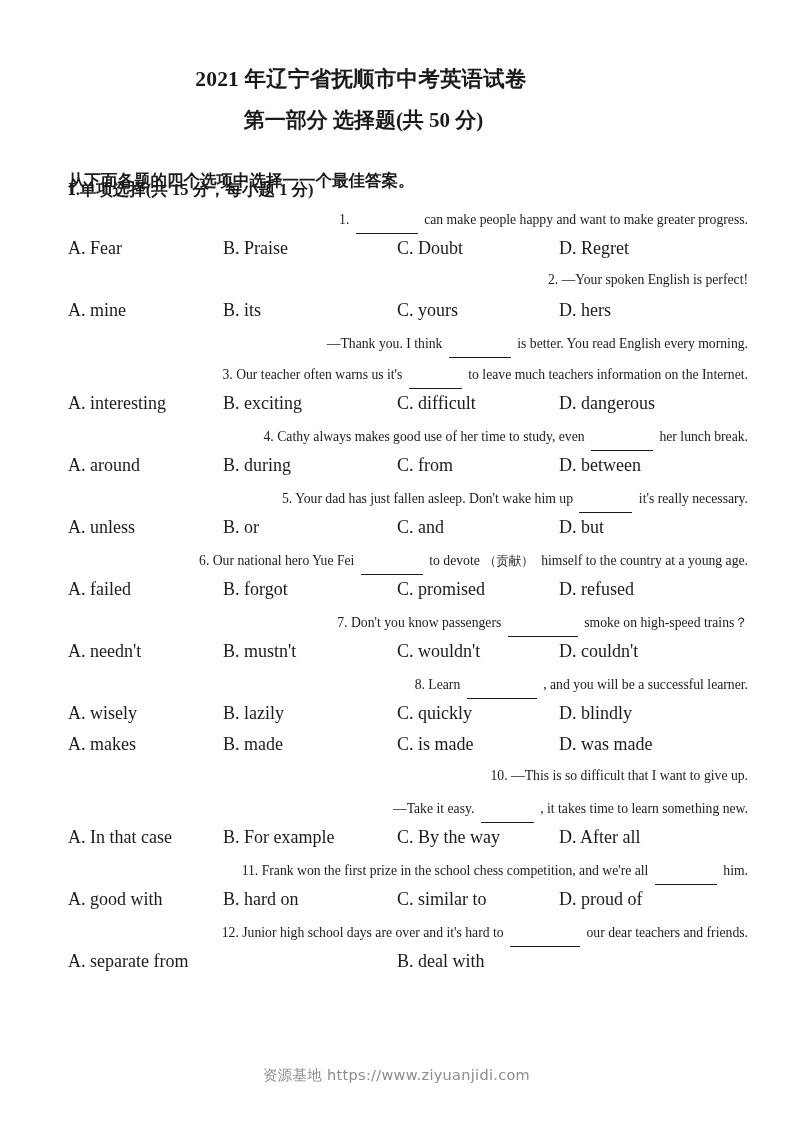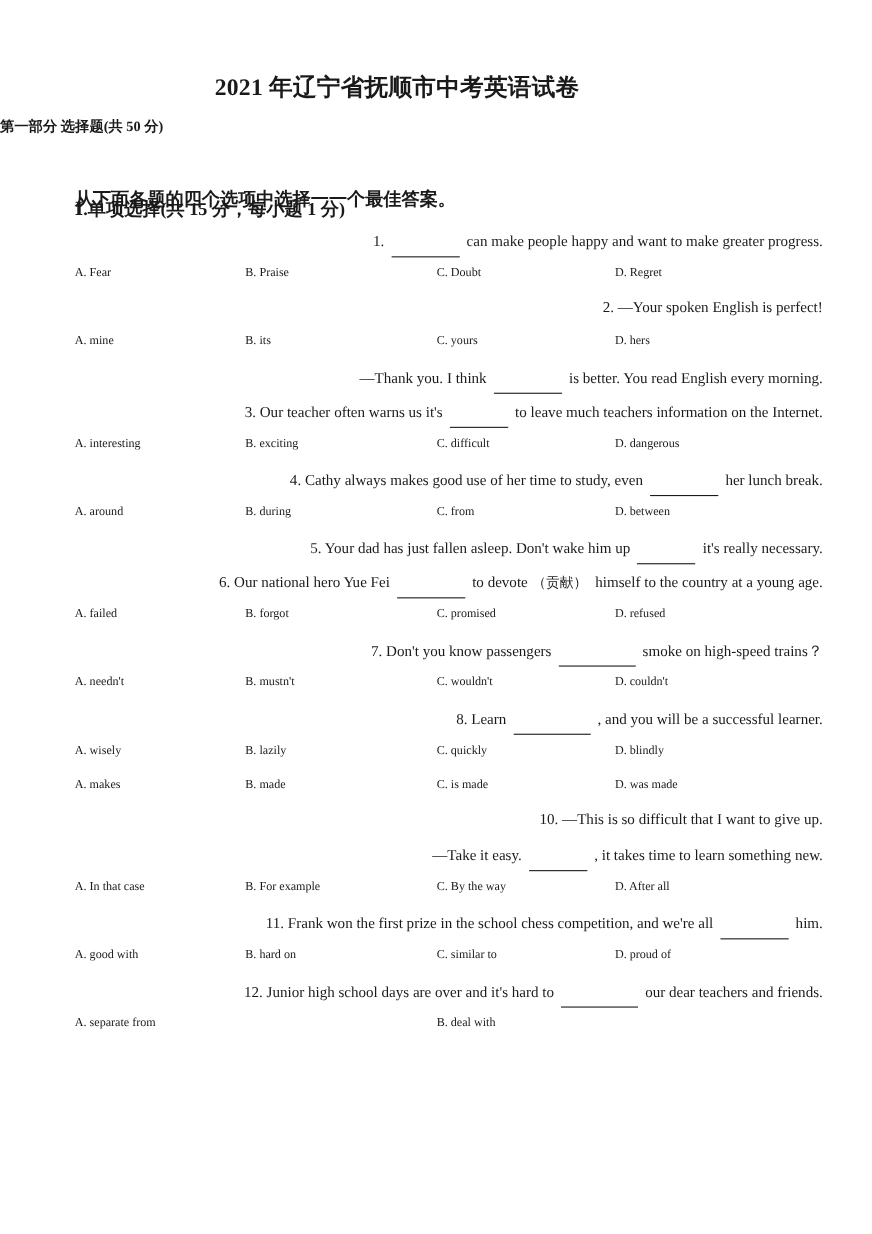--- a/index.html
+++ b/index.html
@@ -31,22 +31,22 @@
     text-align: center;
     font-size: 21.5px;
     font-weight: bold;
     letter-spacing: 0.2px;
   }
   .section-title {
     position: absolute;
     top: 106px;
     left: 0;
     width: 727px;
-    text-align: left;
-    font-size: 13px;
+    text-align: center;
+    font-size: 21px;
     font-weight: bold;
   }
   .part-heading {
     position: absolute;
     left: 68px;
     font-size: 16.5px;
     font-weight: bold;
     white-space: nowrap;
   }
   .part-heading.h1 { top: 139px; margin-top: 40px; }
@@ -79,21 +79,21 @@
     padding: 0 4px;
   }
 
   
   .opts {
     position: relative;
   }
   .opt {
     position: absolute;
     top: 0;
-    font-size: 11px;
+    font-size: 18px;
     line-height: 31px;
     white-space: nowrap;
   }
   .opt.c0 { left: 0px; }
   .opt.c1 { left: 155px; }
   .opt.c2 { left: 329px; }
   .opt.c3 { left: 491px; }
 
   
   .watermark {
@@ -145,20 +145,26 @@
         <span class="opt c3">D. dangerous</span>
       </div>
       <div class="line stem"><span>4. </span><span>Cathy always makes good use of her time to study, even </span><span class="blank" style="width: 62px;">&nbsp;</span><span> her lunch break.</span></div>
       <div class="line opts">
         <span class="opt c0">A. around</span>
         <span class="opt c1">B. during</span>
         <span class="opt c2">C. from</span>
         <span class="opt c3">D. between</span>
       </div>
       <div class="line stem"><span>5. </span><span>Your dad has just fallen asleep. Don't wake him up </span><span class="blank" style="width: 53px;">&nbsp;</span><span> it's really necessary.</span></div>
+      <div class="line opts">
+        <span class="opt c0">A. unless</span>
+        <span class="opt c1">B. or</span>
+        <span class="opt c2">C. and</span>
+        <span class="opt c3">D. but</span>
+      </div>
       <div class="line stem"><span>6. </span><span>Our national hero Yue Fei </span><span class="blank" style="width: 62px;">&nbsp;</span><span> to devote</span><span class="gloss">（贡献）</span><span> himself to the country at a young age.</span></div>
       <div class="line opts">
         <span class="opt c0">A. failed</span>
         <span class="opt c1">B. forgot</span>
         <span class="opt c2">C. promised</span>
         <span class="opt c3">D. refused</span>
       </div>
       <div class="line stem"><span>7. </span><span>Don't you know passengers </span><span class="blank" style="width: 70px;">&nbsp;</span><span> smoke on high-speed trains？</span></div>
       <div class="line opts">
         <span class="opt c0">A. needn't</span>
@@ -194,14 +200,15 @@
         <span class="opt c2">C. similar to</span>
         <span class="opt c3">D. proud of</span>
       </div>
       <div class="line stem"><span>12. </span><span>Junior high school days are over and it's hard to </span><span class="blank" style="width: 70px;">&nbsp;</span><span> our dear teachers and friends.</span></div>
       <div class="line opts">
         <span class="opt c0">A. separate from</span>
         <span class="opt c2">B. deal with</span>
       </div>
     </div>
 
+  <div class="watermark">资源基地 https://www.ziyuanjidi.com</div>
 
 </div>
 
 </body></html>

